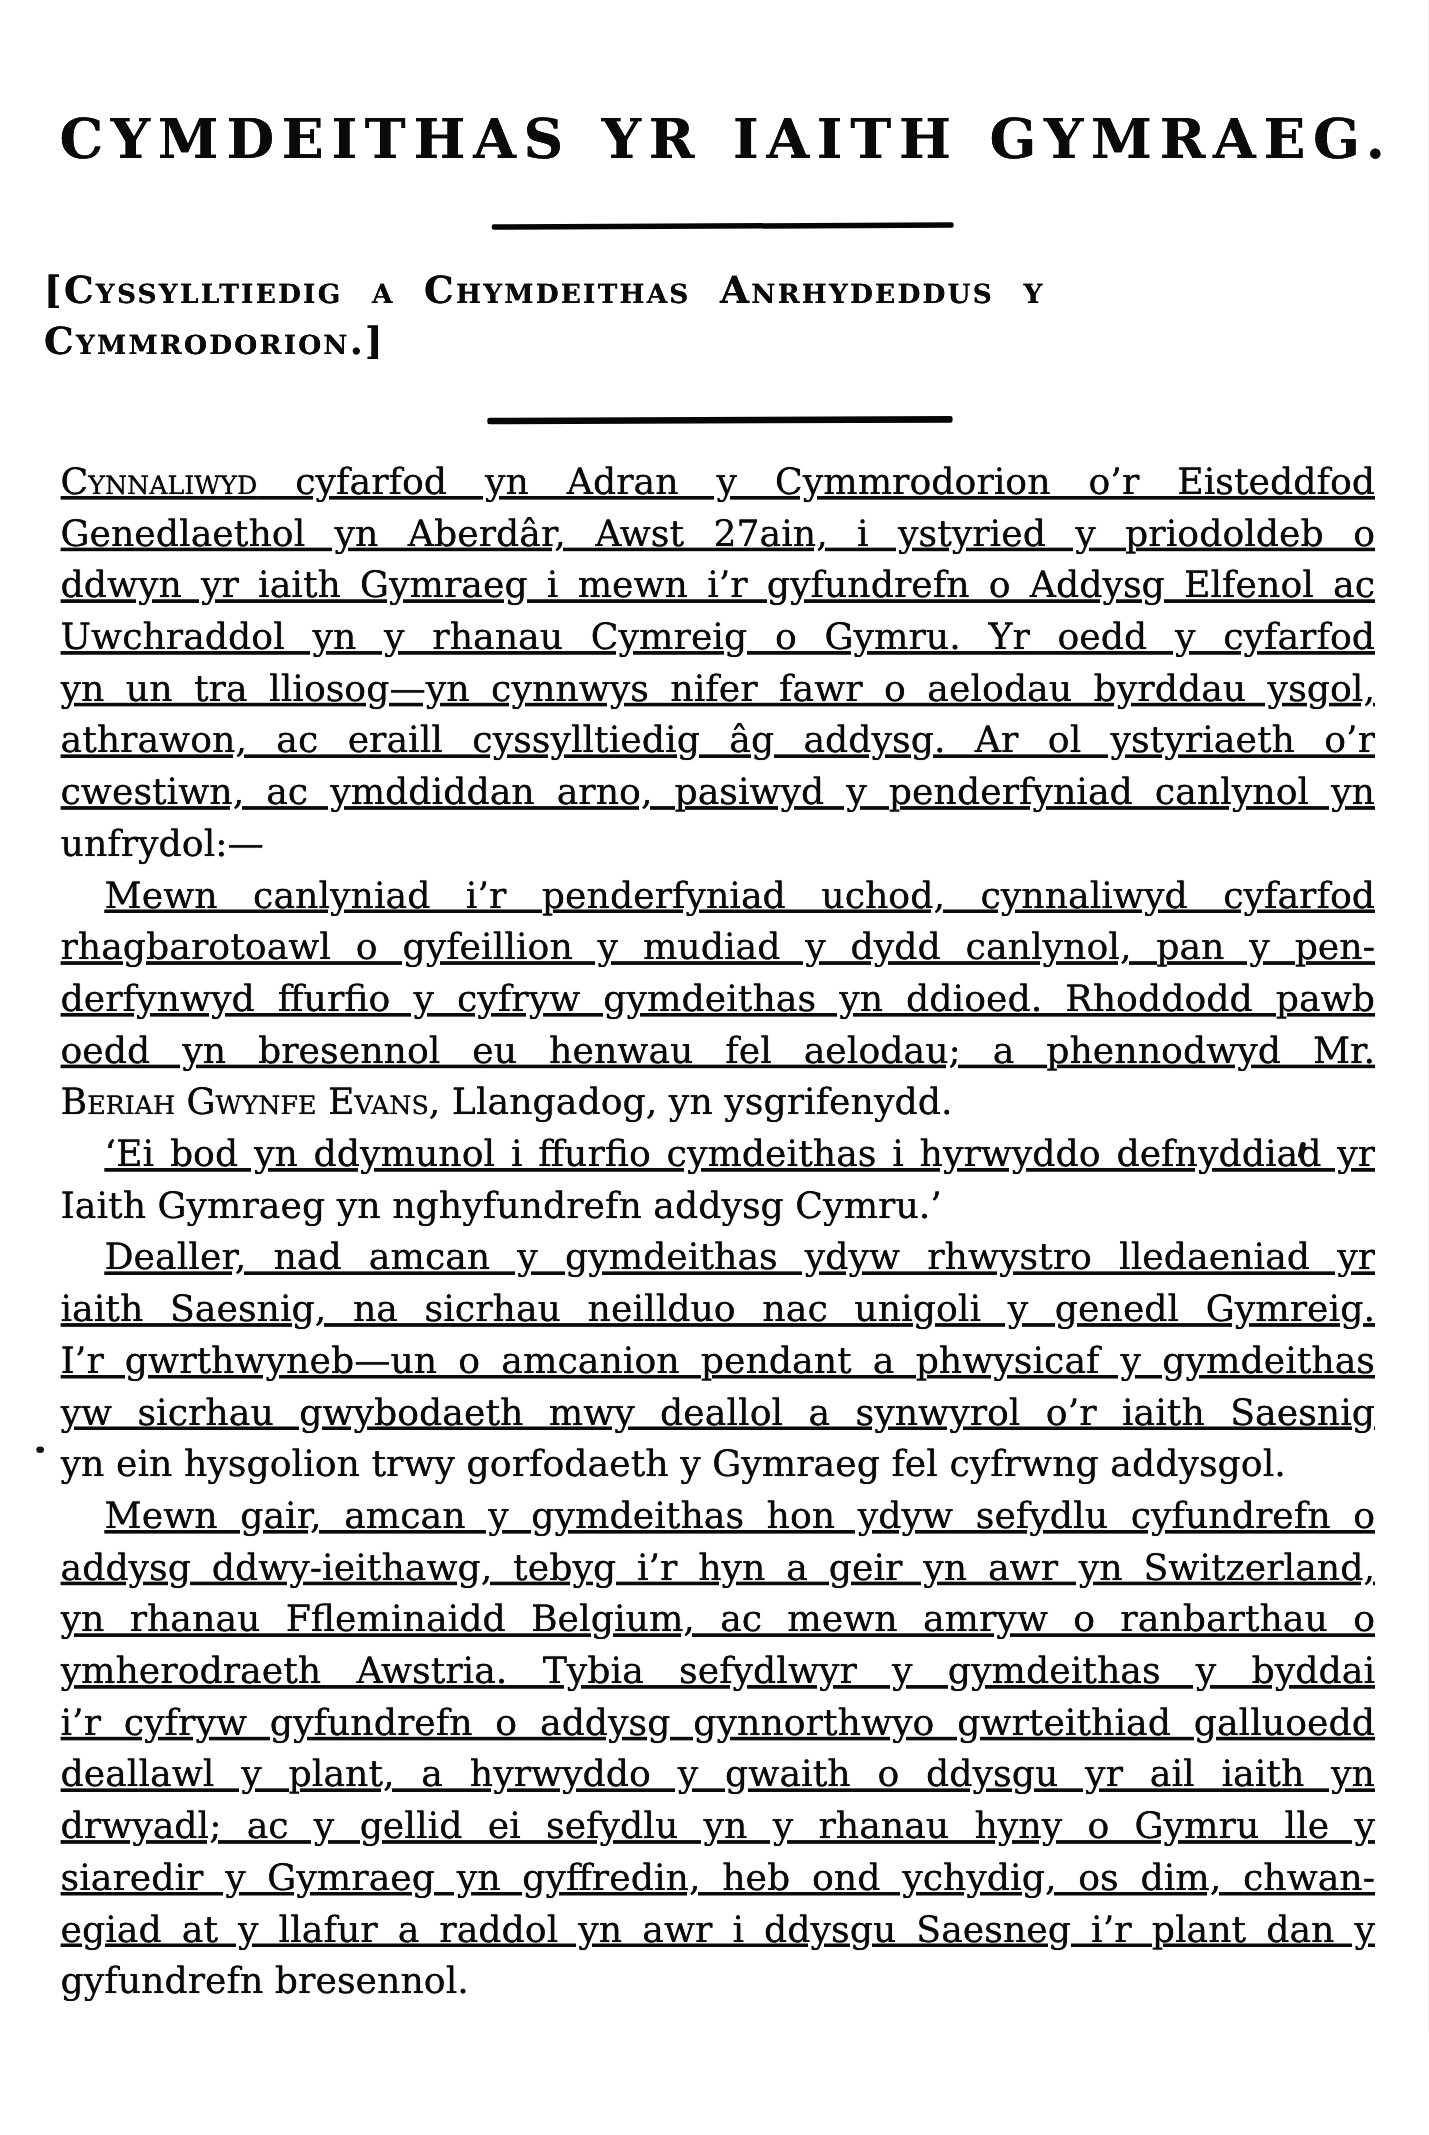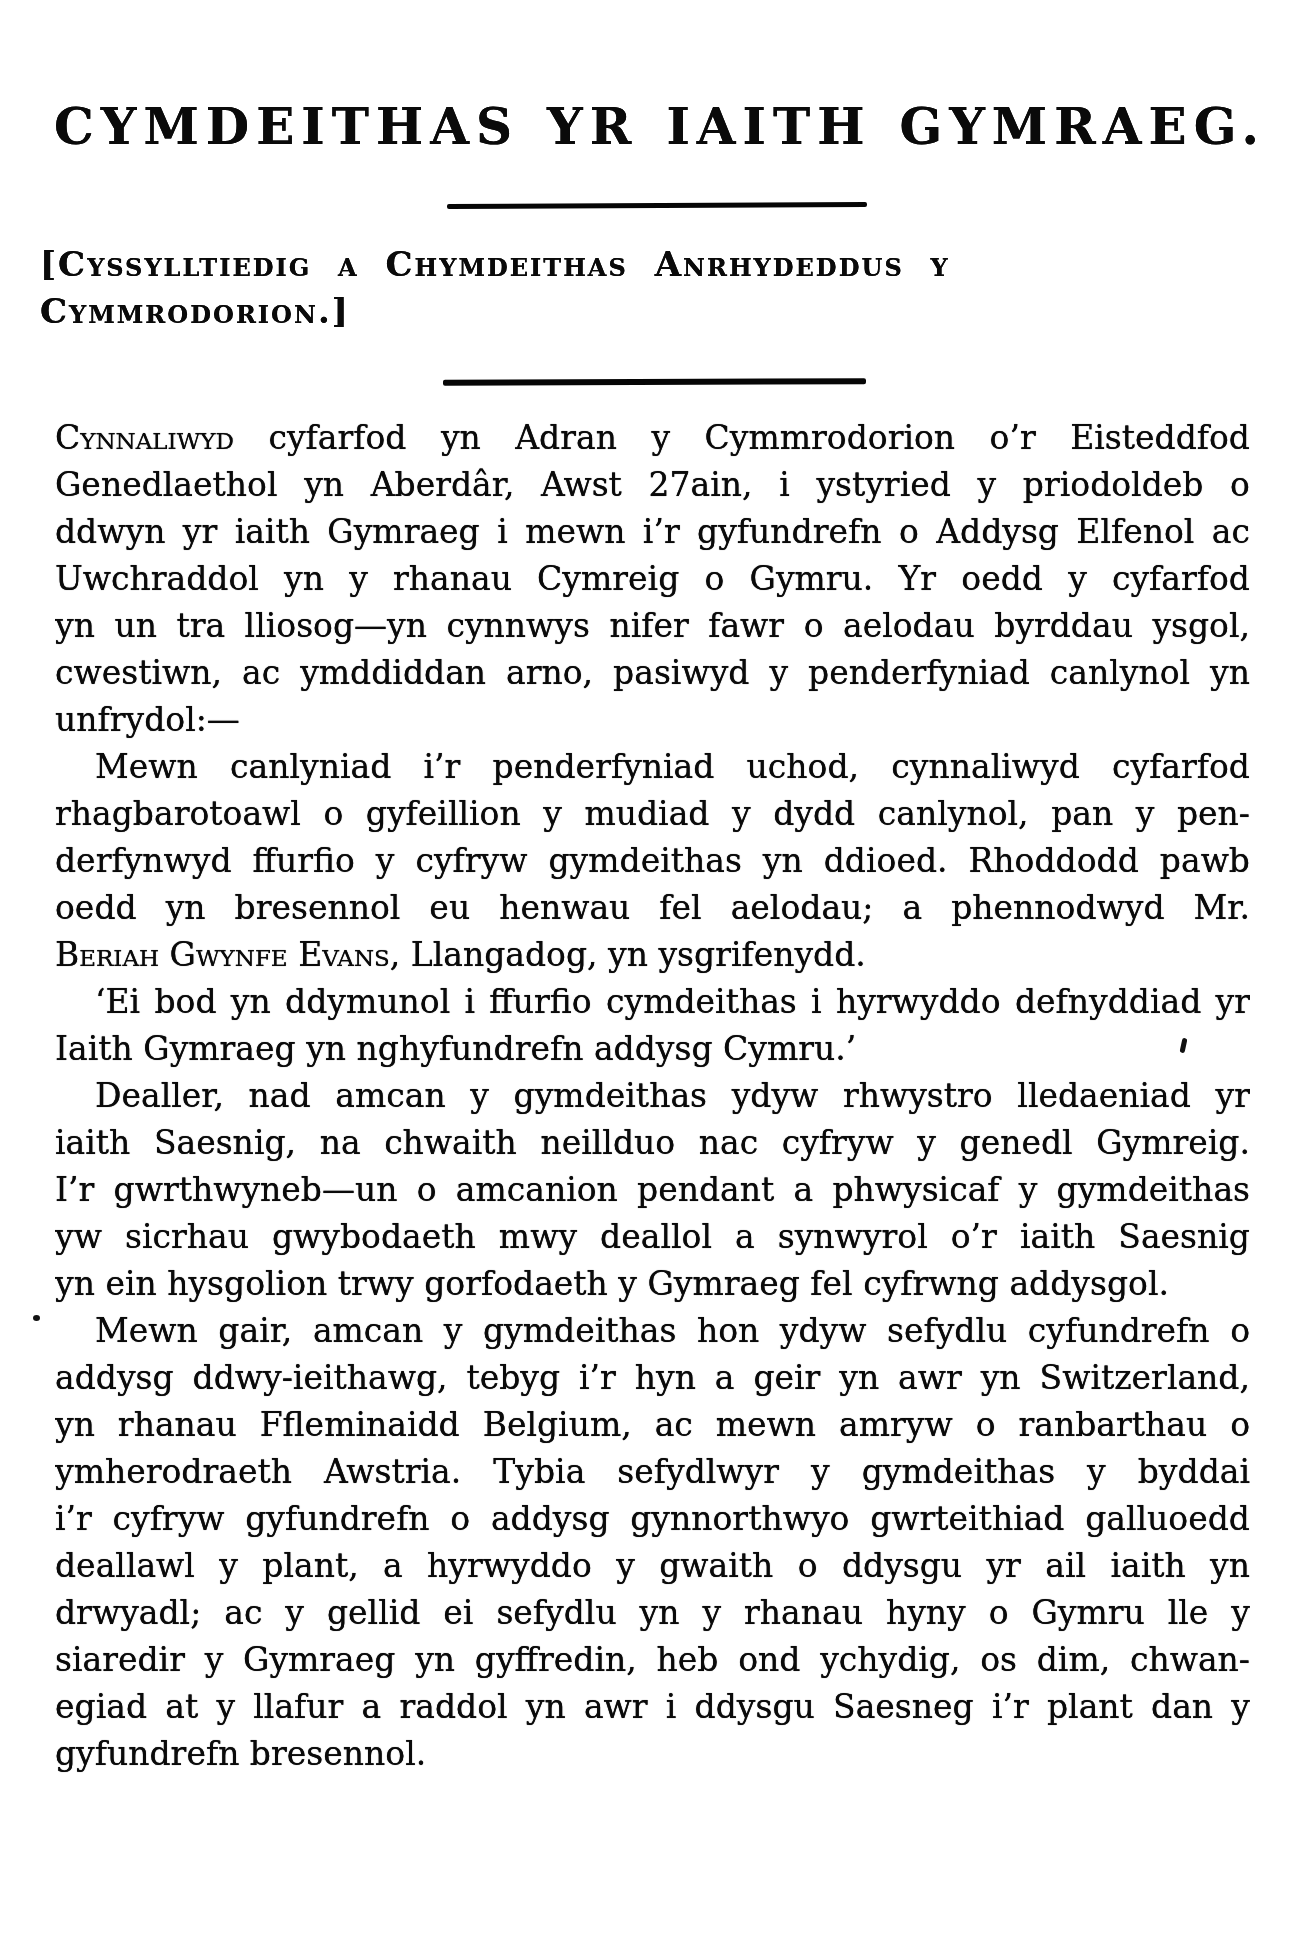--- a/index.html
+++ b/index.html
@@ -31,21 +31,21 @@
     letter-spacing:2px;word-spacing:13px;
     text-shadow:0 0 0.5px currentColor;
   }
   .doc-body{
     position:absolute;left:55px;top:414px;width:1195px;
     font-size:33px;line-height:47px;
     text-shadow:0 0 0.7px currentColor;
   }
   .para{margin:0;padding:0;}
   .line{height:47px;overflow:hidden;}
-  .just{text-align:justify;text-align-last:justify;}
+  .just{text-align:justify;text-align-last:justify;text-decoration:underline;}
   .last{text-align:left;}
   .indent{text-indent:40px;}
   .sc{font-variant:small-caps;}
   .speck{position:absolute;background:#111;border-radius:50%;}
   .speck-1{left:33px;top:1315px;width:7px;height:6px;}
   .speck-2{left:1181px;top:1038px;width:5px;height:15px;border-radius:3px;transform:rotate(12deg);}
 </style>
 </head>
 <body>
 
@@ -62,37 +62,38 @@
 
   <div class="rule rule-2"></div>
 
   <div class="doc-body">
       <div class="para">
         <div class="line just"><span class="sc">Cynnaliwyd</span> cyfarfod yn Adran y Cymmrodorion o’r Eisteddfod</div>
         <div class="line just">Genedlaethol yn Aberdâr, Awst 27ain, i ystyried y priodoldeb o</div>
         <div class="line just">ddwyn yr iaith Gymraeg i mewn i’r gyfundrefn o Addysg Elfenol ac</div>
         <div class="line just">Uwchraddol yn y rhanau Cymreig o Gymru. Yr oedd y cyfarfod</div>
         <div class="line just">yn un tra lliosog—yn cynnwys nifer fawr o aelodau byrddau ysgol,</div>
+        <div class="line just">athrawon, ac eraill cyssylltiedig âg addysg. Ar ol ystyriaeth o’r</div>
         <div class="line just">cwestiwn, ac ymddiddan arno, pasiwyd y penderfyniad canlynol yn</div>
         <div class="line last">unfrydol:—</div>
       </div>
       <div class="para">
         <div class="line just indent">Mewn canlyniad i’r penderfyniad uchod, cynnaliwyd cyfarfod</div>
         <div class="line just">rhagbarotoawl o gyfeillion y mudiad y dydd canlynol, pan y pen-</div>
         <div class="line just">derfynwyd ffurfio y cyfryw gymdeithas yn ddioed. Rhoddodd pawb</div>
         <div class="line just">oedd yn bresennol eu henwau fel aelodau; a phennodwyd Mr.</div>
         <div class="line last"><span class="sc">Beriah Gwynfe Evans,</span> Llangadog, yn ysgrifenydd.</div>
       </div>
       <div class="para">
         <div class="line just indent">‘Ei bod yn ddymunol i ffurfio cymdeithas i hyrwyddo defnyddiad yr</div>
         <div class="line last">Iaith Gymraeg yn nghyfundrefn addysg Cymru.’</div>
       </div>
       <div class="para">
         <div class="line just indent">Dealler, nad amcan y gymdeithas ydyw rhwystro lledaeniad yr</div>
-        <div class="line just">iaith Saesnig, na chwaith neillduo nac cyfryw y genedl Gymreig.</div>
+        <div class="line just">iaith Saesnig, na sicrhau neillduo nac unigoli y genedl Gymreig.</div>
         <div class="line just">I’r gwrthwyneb—un o amcanion pendant a phwysicaf y gymdeithas</div>
         <div class="line just">yw sicrhau gwybodaeth mwy deallol a synwyrol o’r iaith Saesnig</div>
         <div class="line last">yn ein hysgolion trwy gorfodaeth y Gymraeg fel cyfrwng addysgol.</div>
       </div>
       <div class="para">
         <div class="line just indent">Mewn gair, amcan y gymdeithas hon ydyw sefydlu cyfundrefn o</div>
         <div class="line just">addysg ddwy-ieithawg, tebyg i’r hyn a geir yn awr yn Switzerland,</div>
         <div class="line just">yn rhanau Ffleminaidd Belgium, ac mewn amryw o ranbarthau o</div>
         <div class="line just">ymherodraeth Awstria. Tybia sefydlwyr y gymdeithas y byddai</div>
         <div class="line just">i’r cyfryw gyfundrefn o addysg gynnorthwyo gwrteithiad galluoedd</div>

